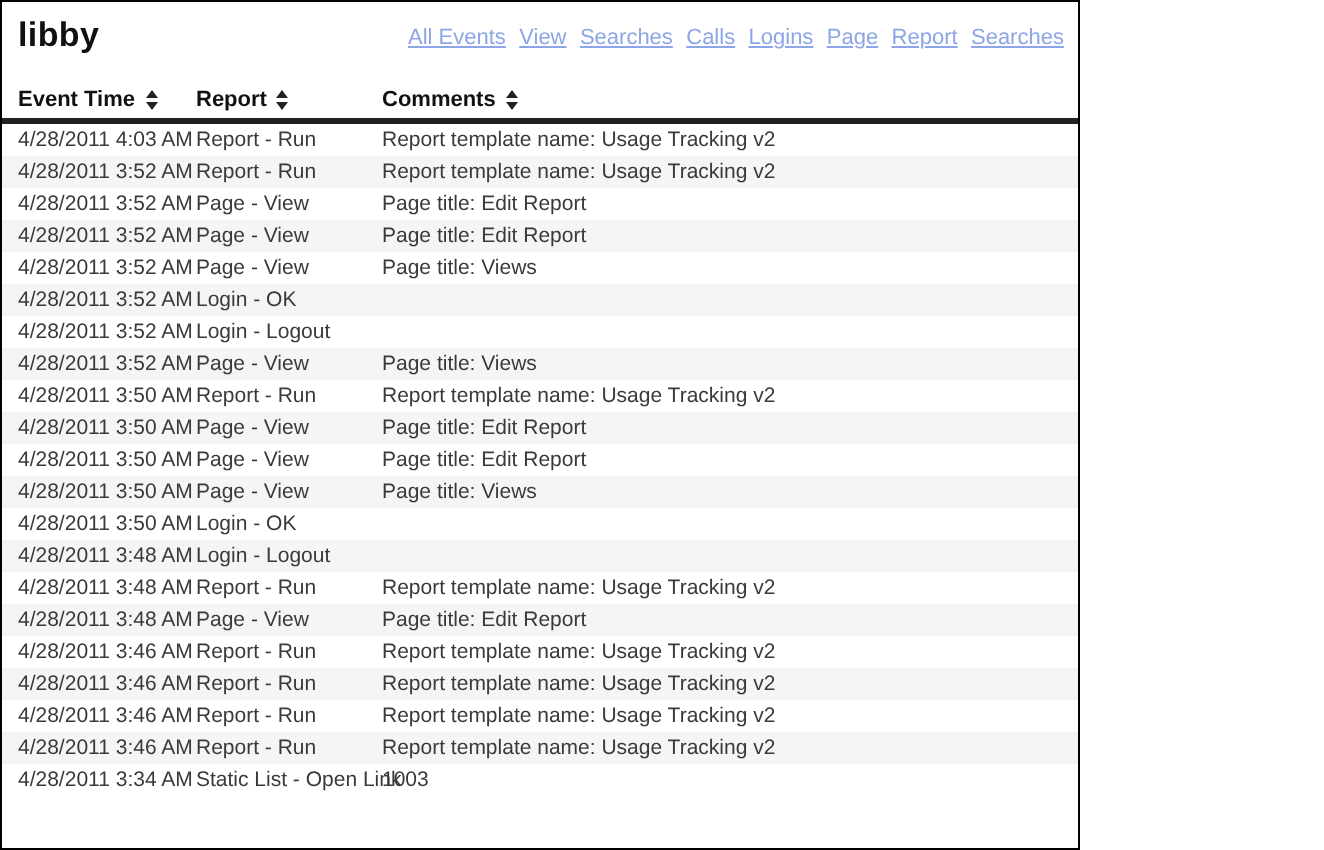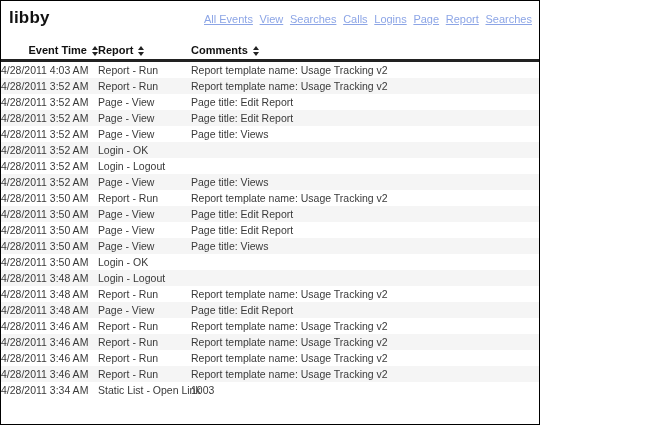--- a/index.html
+++ b/index.html
@@ -40,29 +40,29 @@
   thead th {
     text-align:left;
     font-size:11px;
     font-weight:bold;
     color:#111;
     height:19px;
     vertical-align:middle;
     border-bottom:3px solid #222;
     white-space:nowrap;
   }
-  thead th:first-child { padding-left:8px;text-align:right; }
+  thead th:first-child { padding-left:8px; }
   tbody td {
     height:16px;
     line-height:16px;
     vertical-align:middle;
     white-space:nowrap;
     overflow:visible;
   }
-  tbody td:first-child { }
+  tbody td:first-child { padding-left:8px; }
   tbody tr:nth-child(even) { background:var(--stripe-color, #F5F5F5); }
   .sort-icon {
     display:inline-flex;
     flex-direction:column;
     gap:2px;
     margin-left:5px;
     vertical-align:middle;
     cursor:pointer;
   }
   .sort-icon .tri-up {

